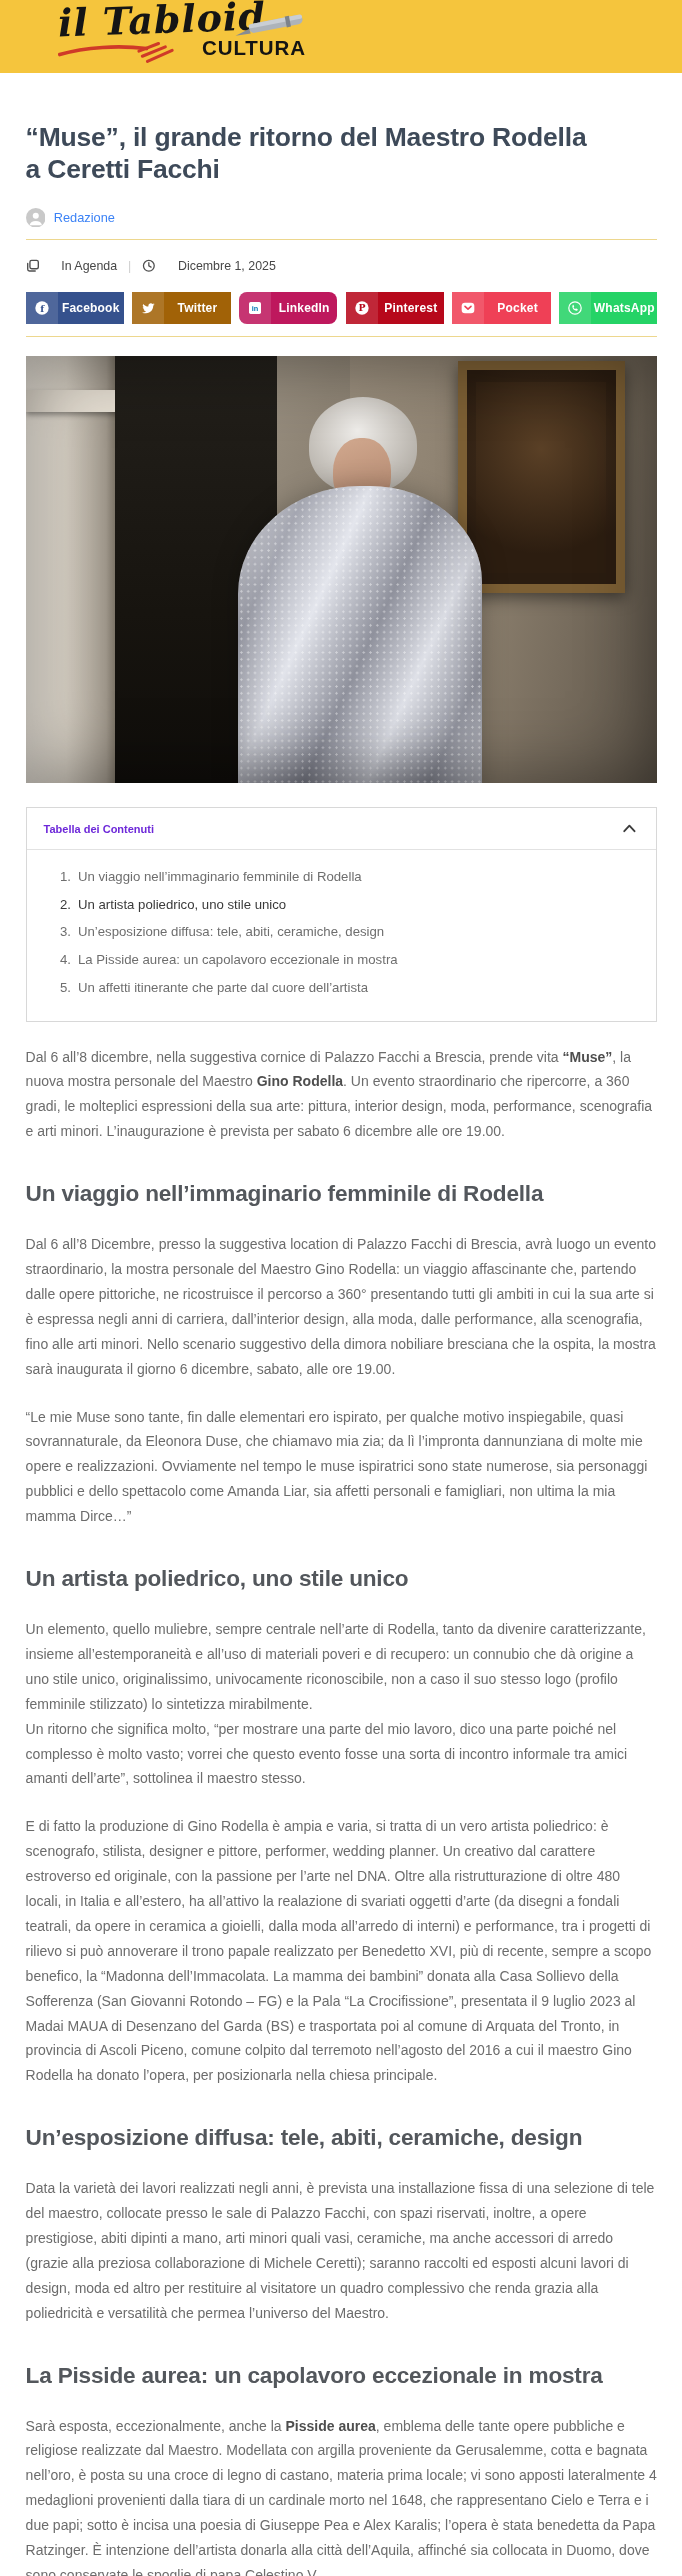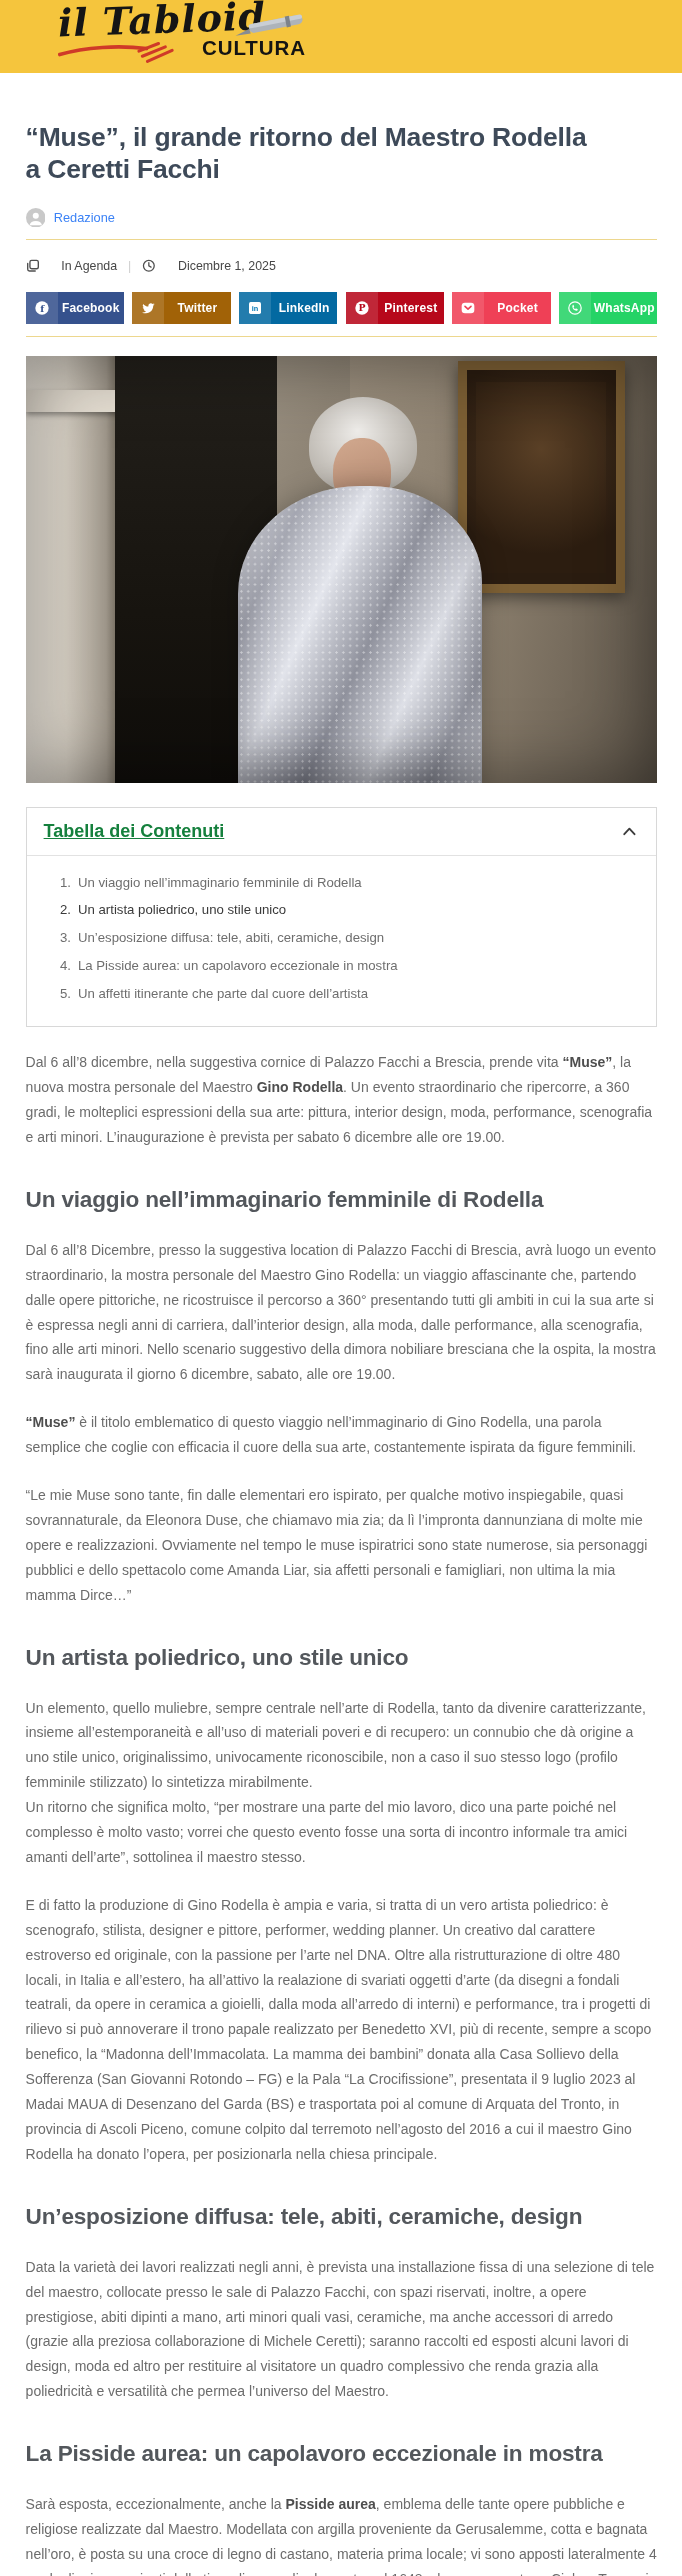--- a/index.html
+++ b/index.html
@@ -68,21 +68,21 @@
                   border-radius:50% 46% 8% 8% / 34% 30% 4% 4%;
                   background-image:radial-gradient(rgba(255,255,255,.85) 0.9px, transparent 1.4px);
                   background-size:6.8px 6.8px; opacity:.5; }
   .hero-vignette { left:0; top:0; width:100%; height:100%;
                    box-shadow:inset 0 0 77px rgba(0,0,0,.45); }
 
   
   .toc { margin-top:24px; border:0.9px solid #d8d8d8; background:#fff; }
   .toc-header { display:flex; align-items:center; justify-content:space-between;
                 padding:12.8px 17px; border-bottom:0.9px solid #e2e2e2; }
-  .toc-title { font-size:18px; font-weight:700; color:#15803d;text-decoration:underline; }
+  .toc-title { font-size:11px; font-weight:700; color:#6d28d9; }
   .toc-toggle { background:none; border:none; padding:3.4px; cursor:pointer; line-height:0; }
   .toc-list { margin:8.5px 0 12px; padding:10.2px 17px 10.2px 48px; color:#6e6e6e;
               font-size:13.2px; }
   .toc-list li { margin-bottom:12.8px; padding-left:3.4px; cursor:pointer; }
   .toc-list li:last-child { margin-bottom:3.4px; }
   .toc-list li.active { color:#3a3a3a; }
 
   
   .article-body p { margin:23px 0; font-size:14px; line-height:1.78; color:#6C6C6C; }
   .article-body h2 { margin:36px 0 3.4px; max-width:597px; font-size:22.6px; line-height:1.28;
@@ -157,21 +157,21 @@
           <span class="share-label">Facebook</span>
         </div>
         <div class="share-btn" style="background: #a16207;">
           <span class="share-icon">
             <svg width="16" height="16" viewBox="0 0 24 24">
               <path fill="#fff" d="M22 6.5c-.7.3-1.4.5-2.2.6.8-.5 1.4-1.2 1.7-2.1-.8.5-1.6.8-2.5 1A3.8 3.8 0 0 0 12.5 9c0 .3 0 .6.1.9-3.2-.2-6-1.7-7.9-4a3.8 3.8 0 0 0 1.2 5.1c-.6 0-1.2-.2-1.7-.5v.1c0 1.8 1.3 3.4 3 3.7-.3.1-.7.1-1 .1l-.7-.1c.5 1.5 1.9 2.6 3.6 2.6A7.7 7.7 0 0 1 3 18.6 10.9 10.9 0 0 0 8.9 20c7.1 0 10.9-5.9 10.9-10.9v-.5c.8-.5 1.5-1.2 2.2-2.1z"></path>
             </svg>
           </span>
           <span class="share-label">Twitter</span>
         </div>
-        <div class="share-btn" style="background: #0369a1;">
+        <div class="share-btn" style="background: #be185d; border-radius: 8px;">
           <span class="share-icon">
             <svg width="16" height="16" viewBox="0 0 24 24">
               <rect x="3" y="3" width="18" height="18" rx="2.5" fill="#fff"></rect>
               <text x="12" y="16.6" text-anchor="middle" font-size="11" font-weight="bold" fill="#0077B5">in</text>
             </svg>
           </span>
           <span class="share-label">LinkedIn</span>
         </div>
         <div class="share-btn" style="background: rgb(183, 8, 27);">
           <span class="share-icon">
@@ -233,21 +233,20 @@
           <li>Un’esposizione diffusa: tele, abiti, ceramiche, design</li>
           <li>La Pisside aurea: un capolavoro eccezionale in mostra</li>
           <li>Un affetti itinerante che parte dal cuore dell’artista</li>
         </ol>
     </section>
 
     <div class="article-body" id="article-body">
         <p><span>Dal 6 all’8 dicembre, nella suggestiva cornice di Palazzo Facchi a Brescia, prende vita </span><span class="b">“Muse”</span><span>, la nuova mostra personale del Maestro </span><span class="b">Gino Rodella</span><span>. Un evento straordinario che ripercorre, a 360 gradi, le molteplici espressioni della sua arte: pittura, interior design, moda, performance, scenografia e arti minori. L’inaugurazione è prevista per sabato 6 dicembre alle ore 19.00.</span></p>
         <h2>Un viaggio nell’immaginario femminile di Rodella</h2>
         <p><span>Dal 6 all’8 Dicembre, presso la suggestiva location di Palazzo Facchi di Brescia, avrà luogo un evento straordinario, la mostra personale del Maestro Gino Rodella: un viaggio affascinante che, partendo dalle opere pittoriche, ne ricostruisce il percorso a 360° presentando tutti gli ambiti in cui la sua arte si è espressa negli anni di carriera, dall’interior design, alla moda, dalle performance, alla scenografia, fino alle arti minori. Nello scenario suggestivo della dimora nobiliare bresciana che la ospita, la mostra sarà inaugurata il giorno 6 dicembre, sabato, alle ore 19.00.</span></p>
-        <p><span class="b">“Muse”</span><span> è il titolo emblematico di questo viaggio nell’immaginario di Gino Rodella, una parola semplice che coglie con efficacia il cuore della sua arte, costantemente ispirata da figure femminili.</span></p>
         <p><span>“Le mie Muse sono tante, fin dalle elementari ero ispirato, per qualche motivo inspiegabile, quasi sovrannaturale, da Eleonora Duse, che chiamavo mia zia; da lì l’impronta dannunziana di molte mie opere e realizzazioni. Ovviamente nel tempo le muse ispiratrici sono state numerose, sia personaggi pubblici e dello spettacolo come Amanda Liar, sia affetti personali e famigliari, non ultima la mia mamma Dirce…”</span></p>
         <h2>Un artista poliedrico, uno stile unico</h2>
         <p><span>Un elemento, quello muliebre, sempre centrale nell’arte di Rodella, tanto da divenire caratterizzante, insieme all’estemporaneità e all’uso di materiali poveri e di recupero: un connubio che dà origine a uno stile unico, originalissimo, univocamente riconoscibile, non a caso il suo stesso logo (profilo femminile stilizzato) lo sintetizza mirabilmente.</span><br><span>Un ritorno che significa molto, “per mostrare una parte del mio lavoro, dico una parte poiché nel complesso è molto vasto; vorrei che questo evento fosse una sorta di incontro informale tra amici amanti dell’arte”, sottolinea il maestro stesso.</span></p>
         <p><span>E di fatto la produzione di Gino Rodella è ampia e varia, si tratta di un vero artista poliedrico: è scenografo, stilista, designer e pittore, performer, wedding planner. Un creativo dal carattere estroverso ed originale, con la passione per l’arte nel DNA. Oltre alla ristrutturazione di oltre 480 locali, in Italia e all’estero, ha all’attivo la realazione di svariati oggetti d’arte (da disegni a fondali teatrali, da opere in ceramica a gioielli, dalla moda all’arredo di interni) e performance, tra i progetti di rilievo si può annoverare il trono papale realizzato per Benedetto XVI, più di recente, sempre a scopo benefico, la “Madonna dell’Immacolata. La mamma dei bambini” donata alla Casa Sollievo della Sofferenza (San Giovanni Rotondo – FG) e la Pala “La Crocifissione”, presentata il 9 luglio 2023 al Madai MAUA di Desenzano del Garda (BS) e trasportata poi al comune di Arquata del Tronto, in provincia di Ascoli Piceno, comune colpito dal terremoto nell’agosto del 2016 a cui il maestro Gino Rodella ha donato l’opera, per posizionarla nella chiesa principale.</span></p>
         <h2>Un’esposizione diffusa: tele, abiti, ceramiche, design</h2>
         <p><span>Data la varietà dei lavori realizzati negli anni, è prevista una installazione fissa di una selezione di tele del maestro, collocate presso le sale di Palazzo Facchi, con spazi riservati, inoltre, a opere prestigiose, abiti dipinti a mano, arti minori quali vasi, ceramiche, ma anche accessori di arredo (grazie alla preziosa collaborazione di Michele Ceretti); saranno raccolti ed esposti alcuni lavori di design, moda ed altro per restituire al visitatore un quadro complessivo che renda grazia alla poliedricità e versatilità che permea l’universo del Maestro.</span></p>
         <h2>La Pisside aurea: un capolavoro eccezionale in mostra</h2>
         <p><span>Sarà esposta, eccezionalmente, anche la </span><span class="b">Pisside aurea</span><span>, emblema delle tante opere pubbliche e religiose realizzate dal Maestro. Modellata con argilla proveniente da Gerusalemme, cotta e bagnata nell’oro, è posta su una croce di legno di castano, materia prima locale; vi sono apposti lateralmente 4 medaglioni provenienti dalla tiara di un cardinale morto nel 1648, che rappresentano Cielo e Terra e i due papi; sotto è incisa una poesia di Giuseppe Pea e Alex Karalis; l’opera è stata benedetta da Papa Ratzinger. È intenzione dell’artista donarla alla città dell’Aquila, affinché sia collocata in Duomo, dove sono conservate le spoglie di papa Celestino V.</span></p>
       </div>
 

